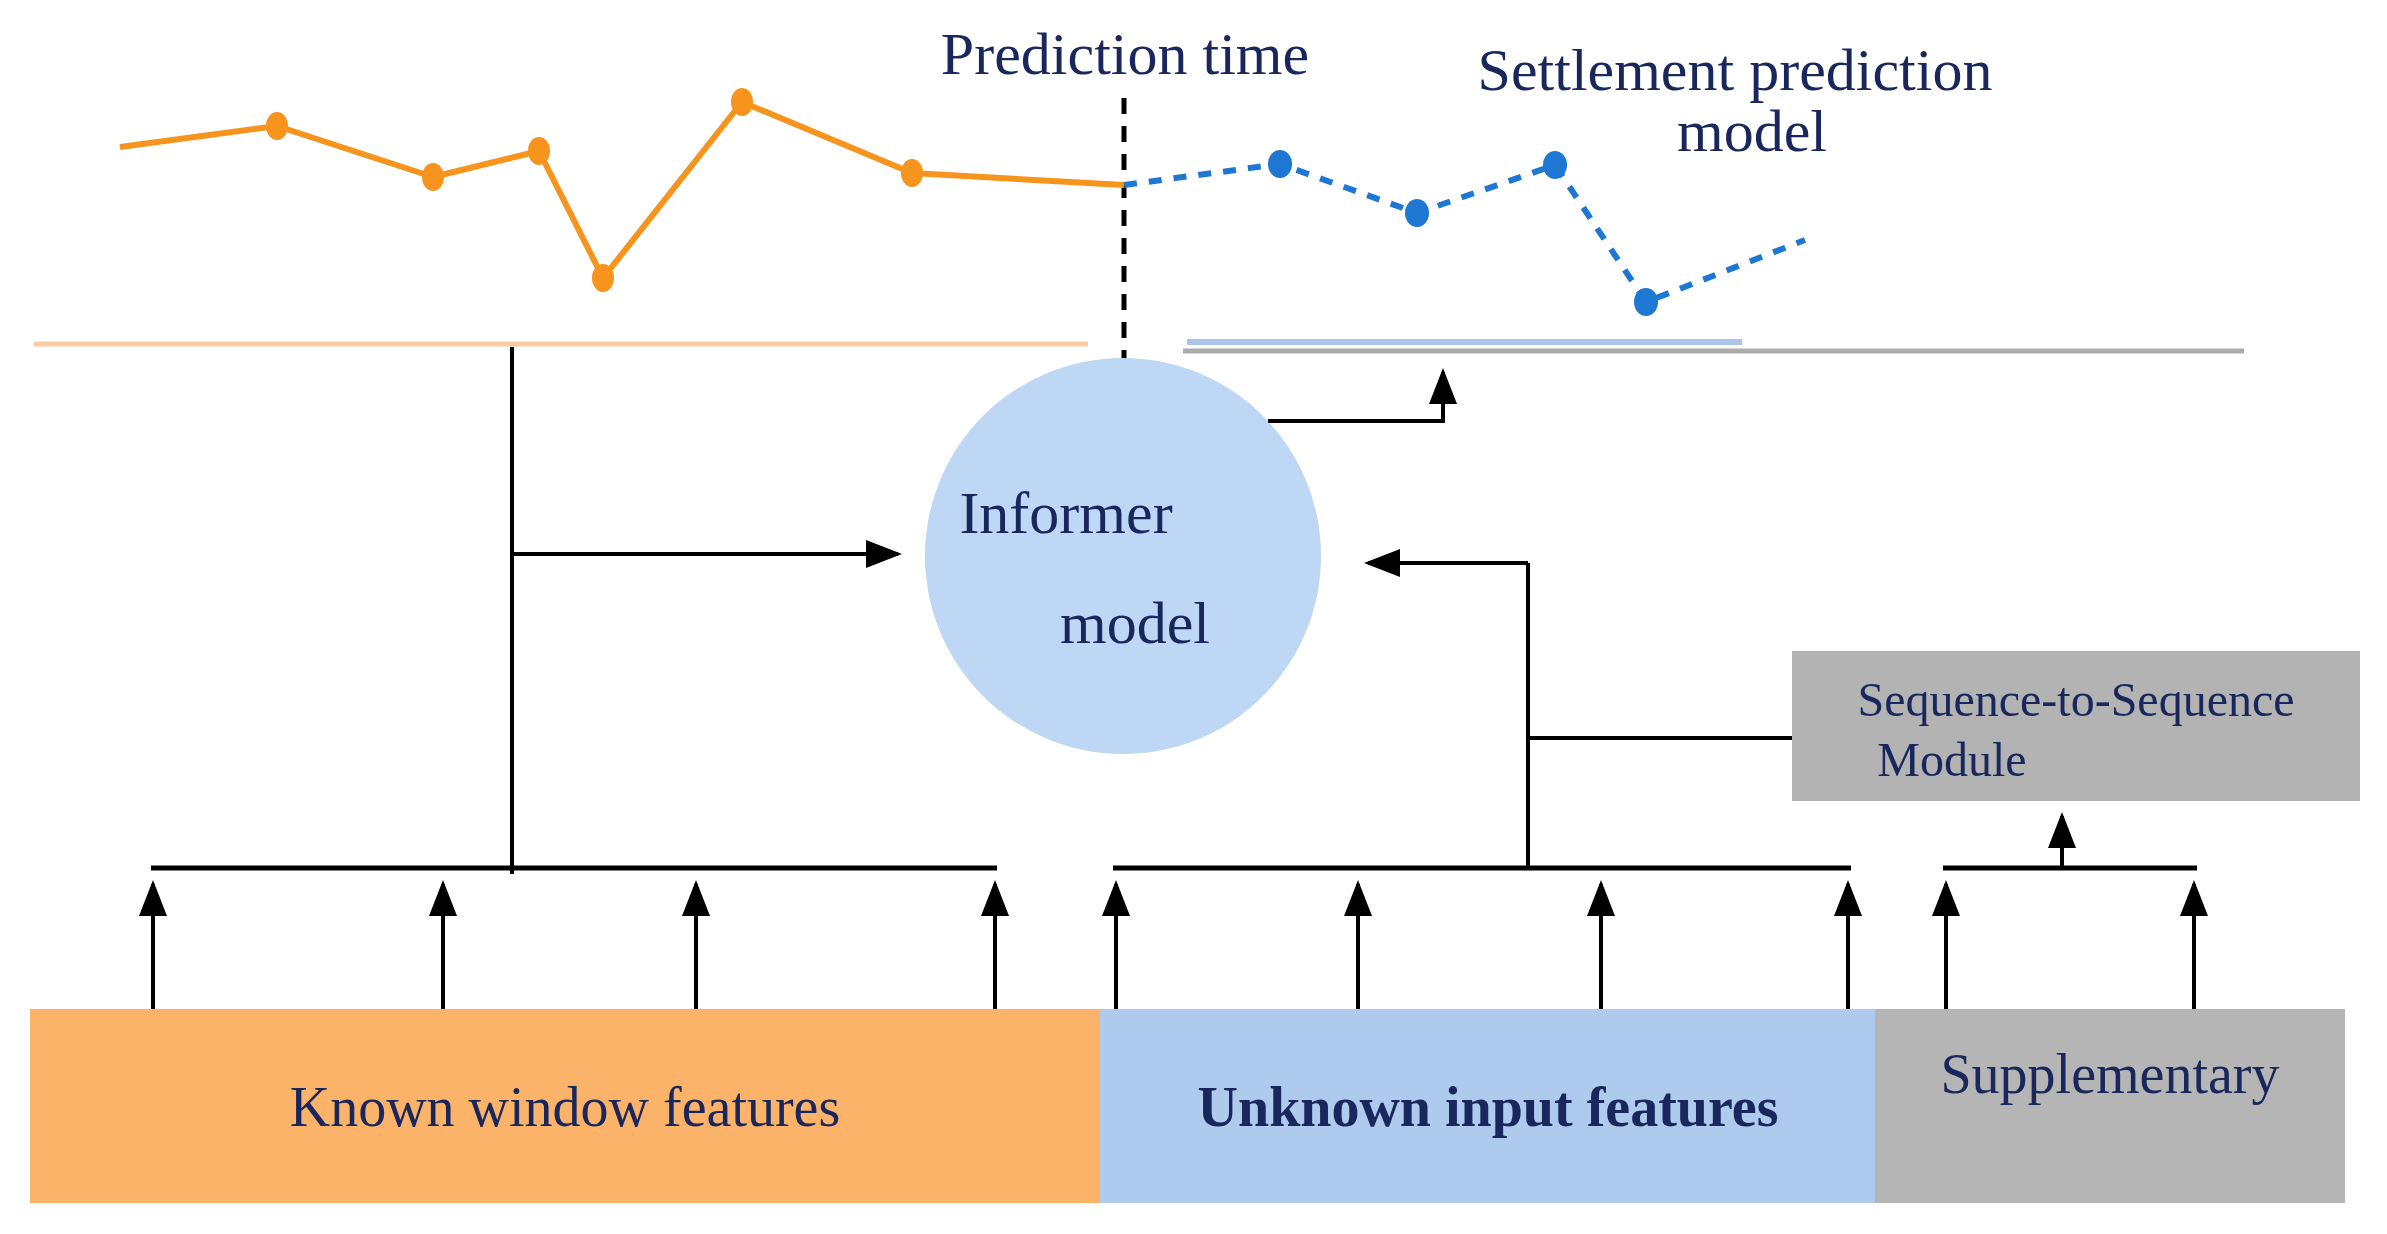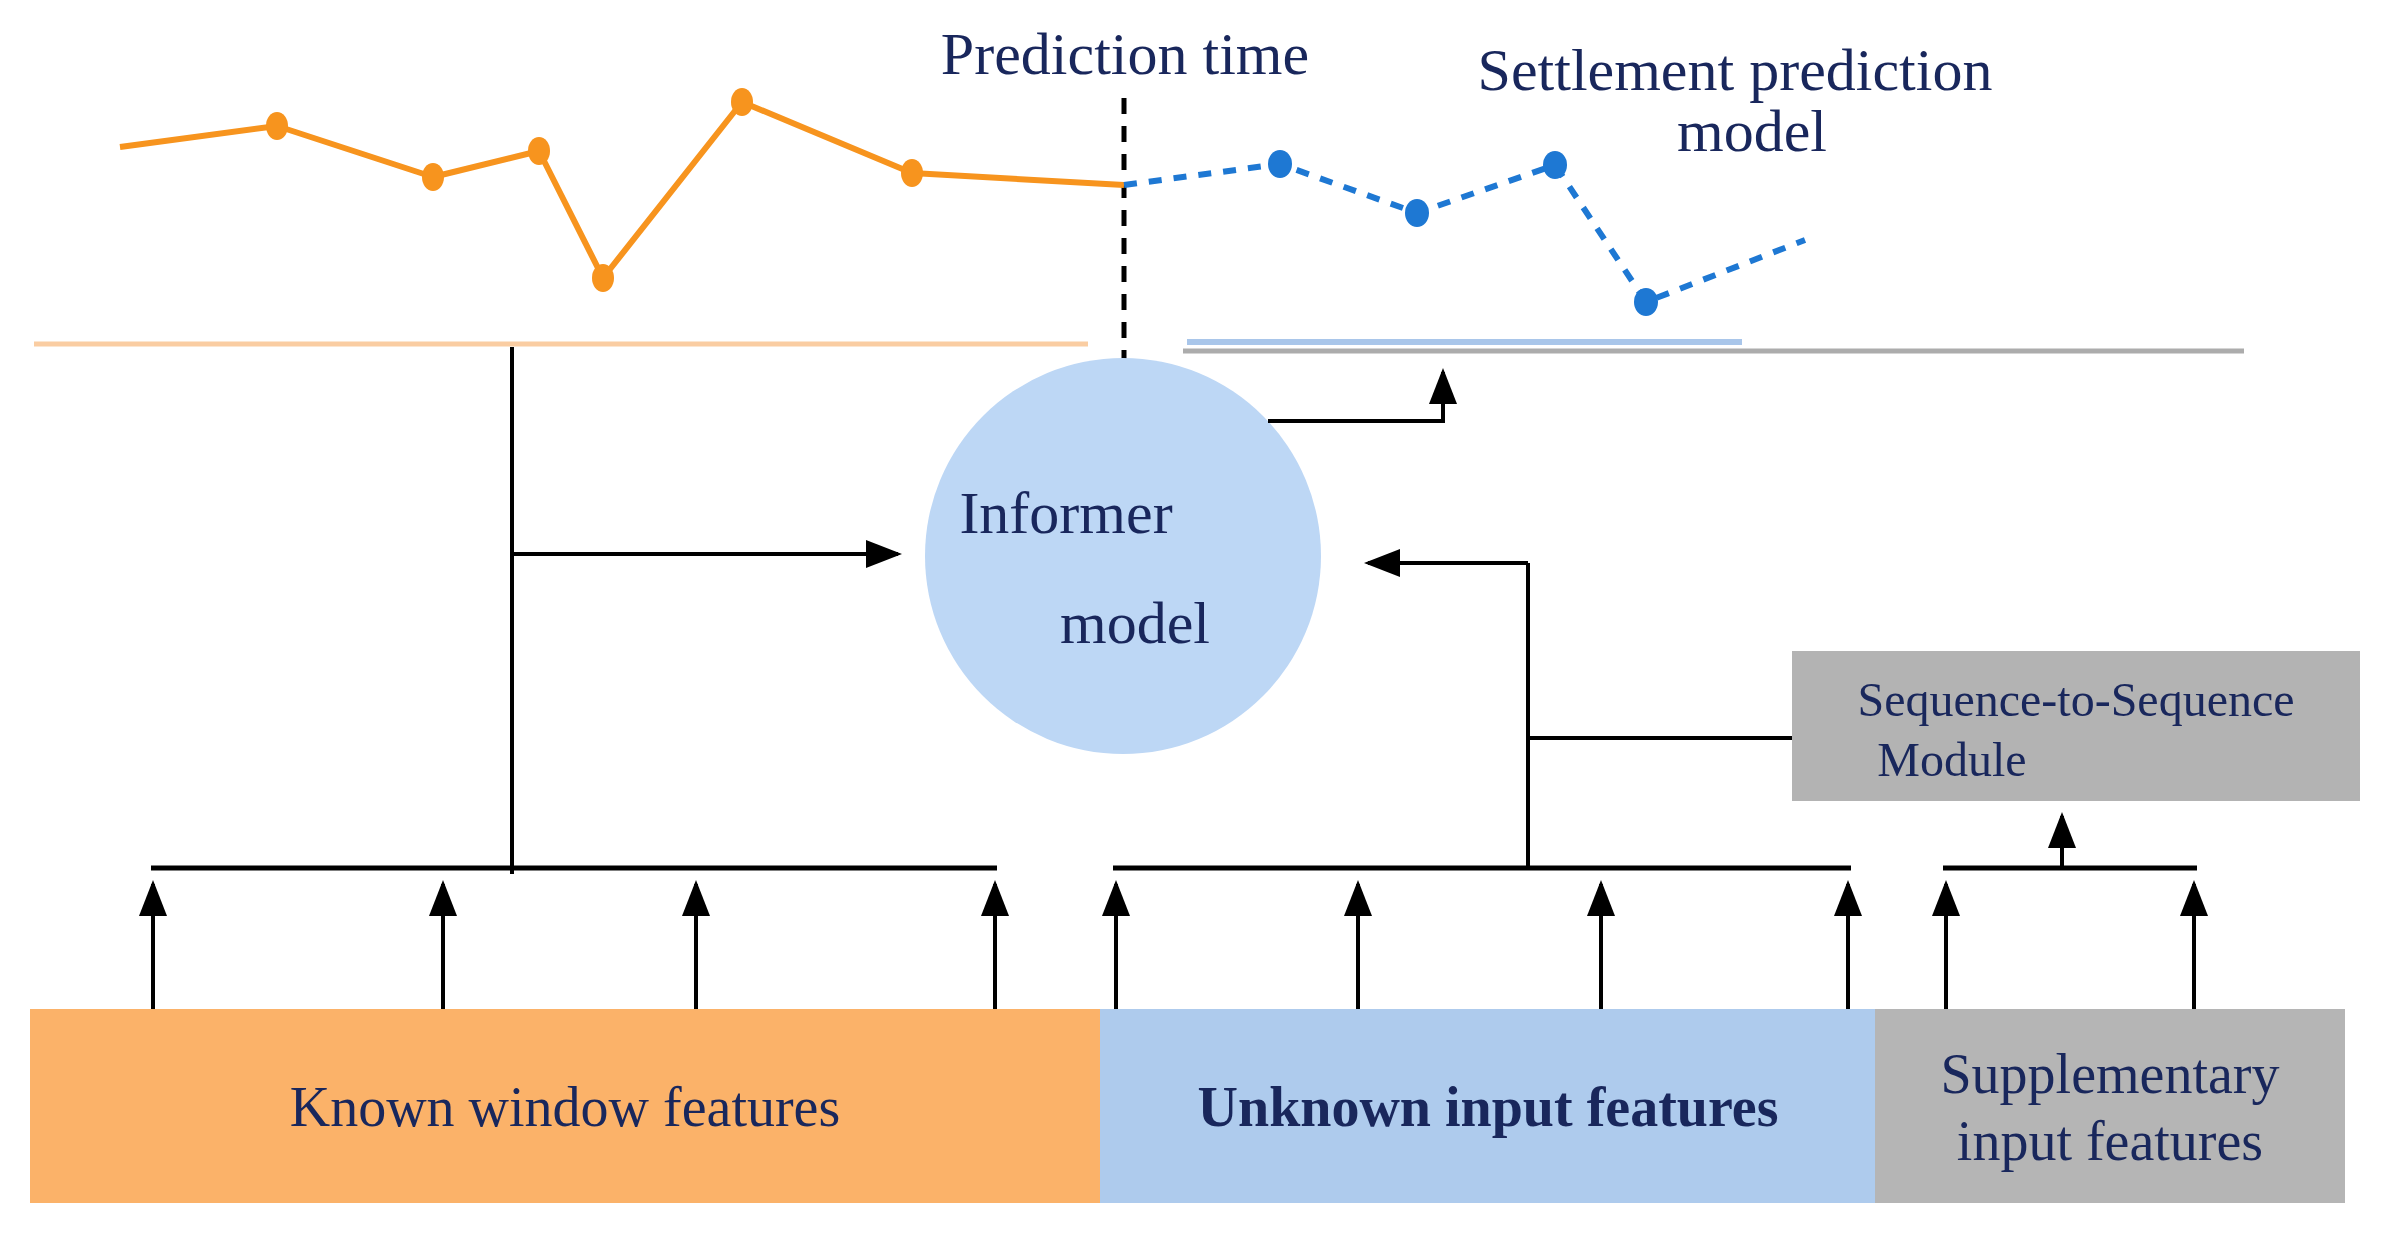--- a/index.html
+++ b/index.html
@@ -122,15 +122,14 @@
 
   <div class="lbl fs52" style="left:1066px;top:513px;">Informer</div>
   <div class="lbl fs52" style="left:1123px;top:623px;margin-left:12px;">model</div>
 
   <div class="lbl fs48" style="left:2076px;top:700px;">Sequence-to-Sequence</div>
   <div class="lbl fs48" style="left:1952px;top:760px;">Module</div>
 
   <div class="lbl fs56" style="left:565px;top:1107px;">Known window features</div>
   <div class="lbl fs56" style="left:1488px;top:1107px;font-weight:bold;">Unknown input features</div>
   <div class="lbl fs56" style="left:2110px;top:1074px;">Supplementary</div>
-  <div class="lbl fs56" style="left:2110px;top:1141px;">input features</div>
 
 </div>
 
 </body></html>

